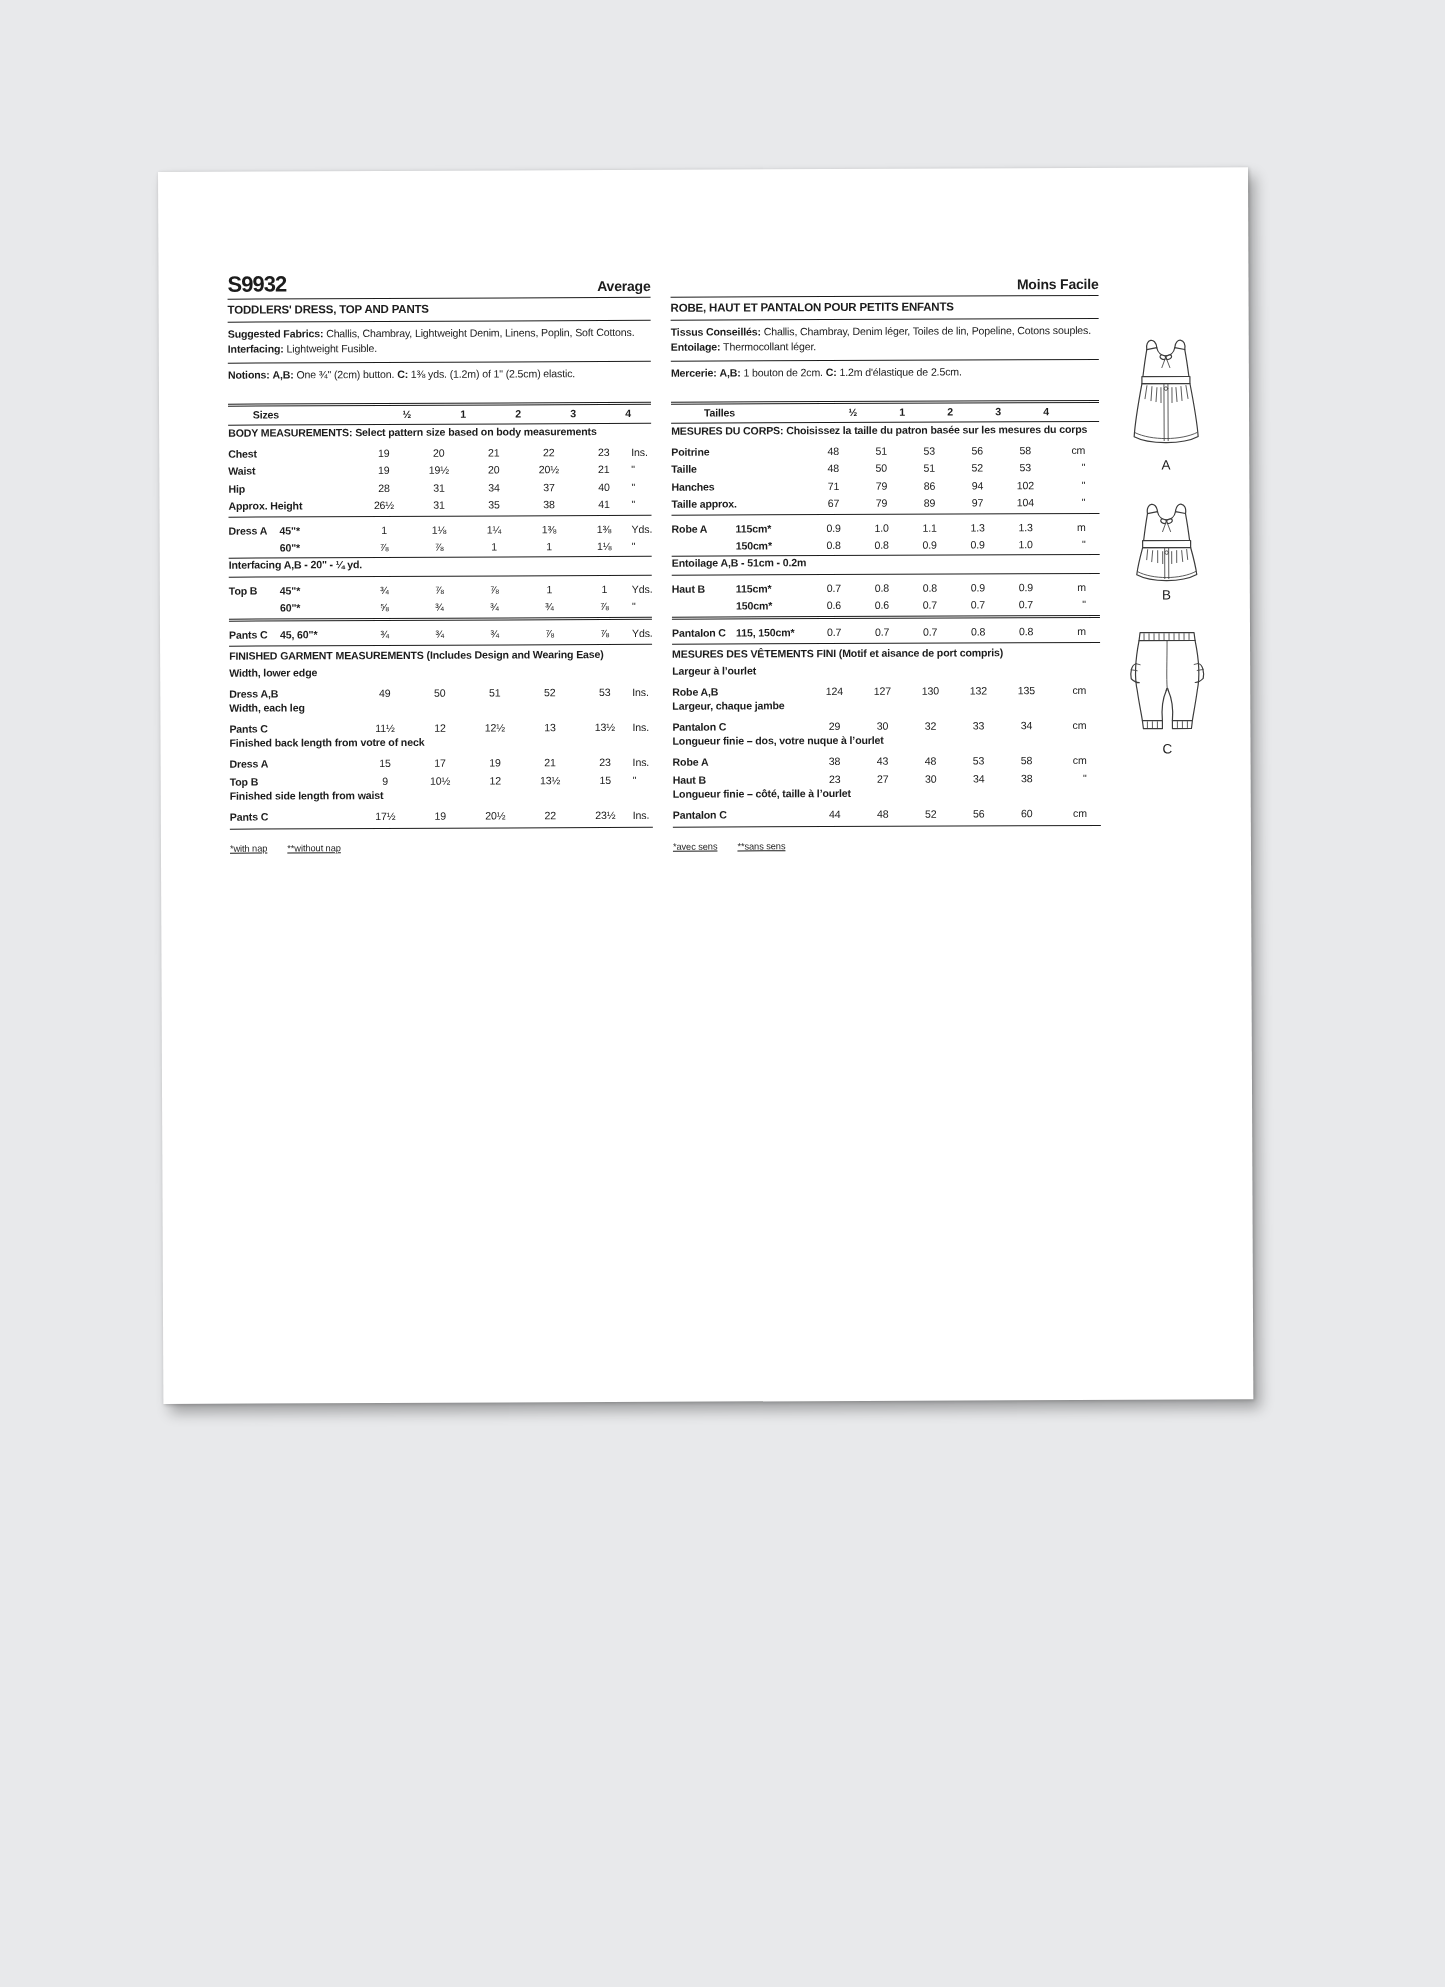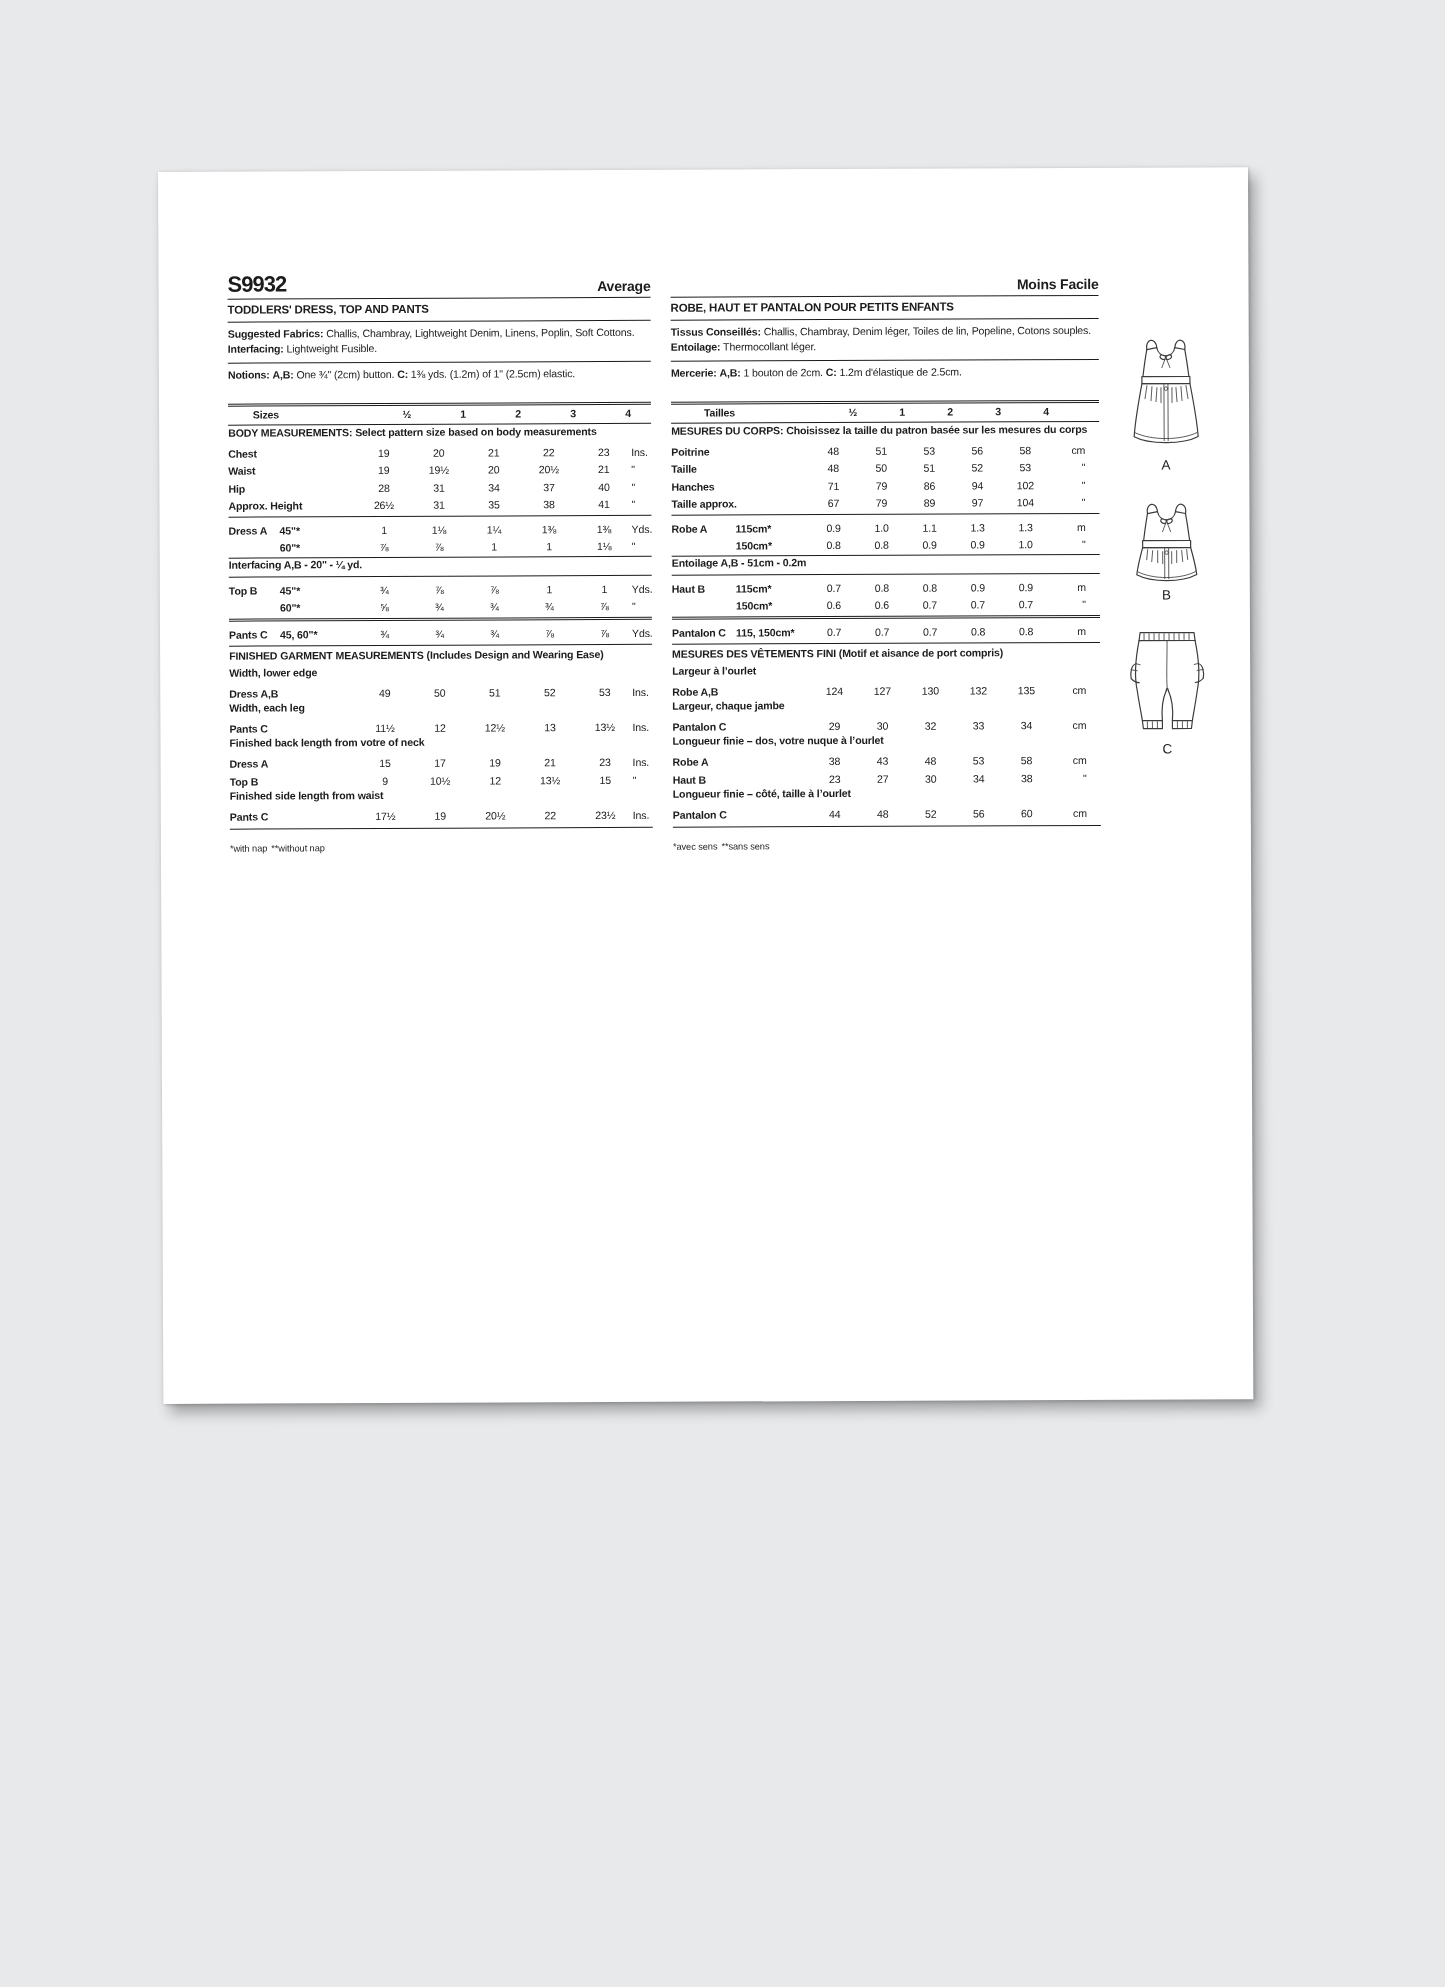--- a/index.html
+++ b/index.html
@@ -47,21 +47,21 @@
   .t-row.rule{height:0; border-top:1.2px solid var(--ink); margin:4px 0 2px 0;}
   .t-row.rule2{height:0; border-top:3px double var(--ink); margin:4px 0 2px 0;}
   .t-row.endrule{height:0; border-top:1.4px solid var(--ink); margin-top:5px;}
   .c{white-space:nowrap; min-width:0;}
   .c.lab{font-weight:bold;}
   .c.sub{font-weight:bold;}
   .c.val{text-align:center;}
   .col-en .c.unit{text-align:right; padding-right:18px;}
   .col-fr .c.unit{text-align:right; padding-right:14px;}
   .footnote{font-size:9.3px; letter-spacing:-.1px; margin-top:14px;}
-  .footnote span{margin-right:4px;}
+  .footnote span{margin-right:20px;text-decoration:underline;}
   
   .views{position:absolute; left:964px; top:165px; width:86px; display:flex; flex-direction:column; align-items:center;}
   .view{display:flex; flex-direction:column; align-items:center;}
   .view svg{display:block;}
   .view-letter{font-size:13.5px; letter-spacing:.5px; margin-top:3px;}
   .view+.view{margin-top:24px;}
   svg .ln{fill:none; stroke:#3c3c3c; stroke-width:1.2; stroke-linecap:round; stroke-linejoin:round;}
   svg .fl{fill:#ffffff; stroke:#3c3c3c; stroke-width:1.2; stroke-linecap:round; stroke-linejoin:round;}
   svg .thin{fill:none; stroke:#4a4a4a; stroke-width:.9; stroke-linecap:round;}
 </style>

